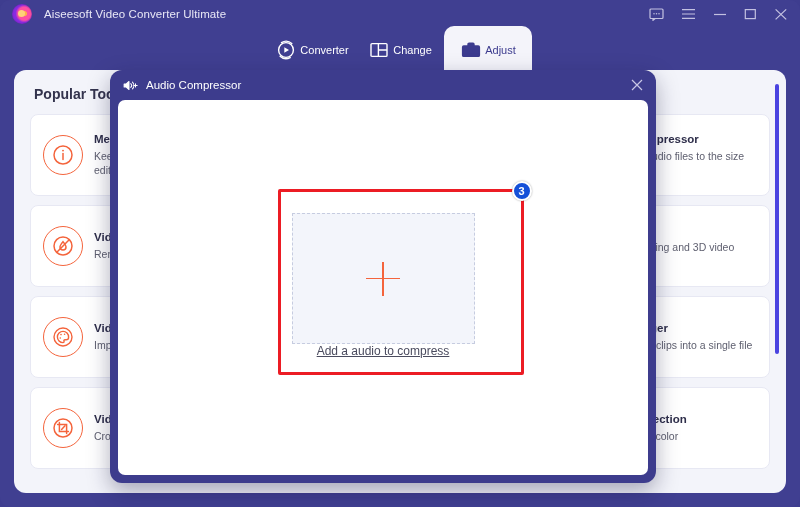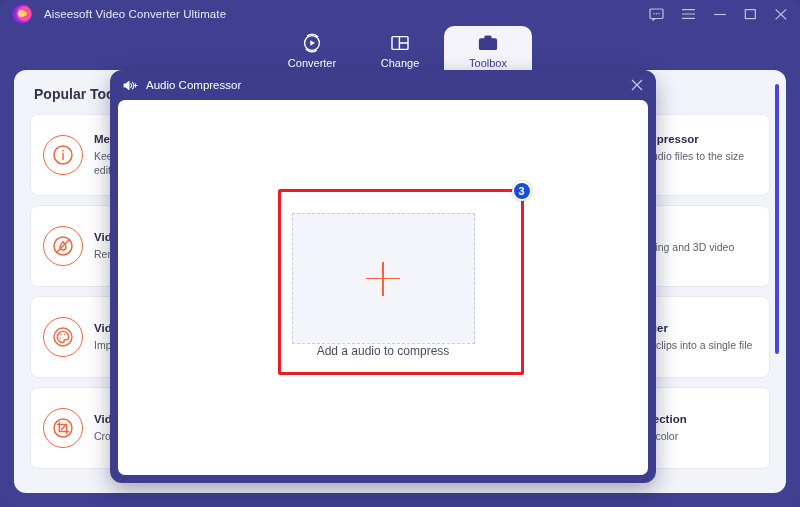--- a/index.html
+++ b/index.html
@@ -47,21 +47,21 @@
   .win-ctrls .wc { color: #cfcde8; opacity: .92; line-height: 0; cursor: default; }
 
   
   .tabs {
     position: absolute; top: 26px; left: 0; width: 800px; height: 48px;
     display: flex; align-items: flex-end; justify-content: center;
     gap: 0; z-index: 5;
   }
   .tab {
     width: 88px; height: 48px;
-    display: flex; flex-direction: column; align-items: center; justify-content: center;
+    display: flex; flex-direction: row; align-items: center; justify-content: center;
     color: #ffffff; font-size: 11px; gap: 3px;
     border-radius: 10px 10px 0 0;
   }
   .tab .ticon { height: 22px; display:flex; align-items:center; }
   .tab.active { background: #f4f4fa; color: #3c3b8e; }
   .tab.active .ticon svg { stroke: #3c3b8e; fill: #3c3b8e; }
 
   
   .page {
     position: absolute; left: 14px; top: 70px;
@@ -161,20 +161,21 @@
     margin: 10px auto 0 auto;
   }
   .plus { position: relative; width: 34px; height: 34px; }
   .plus::before, .plus::after {
     content: ""; position: absolute; background: #f4643c;
   }
   .plus::before { left: 16px; top: 0; width: 1.8px; height: 34px; }
   .plus::after  { top: 16px; left: 0; height: 1.8px; width: 34px; }
   .dz-caption {
     text-align: center; font-size: 12px; color: #4a4b5e;
+    text-decoration: underline;
   }
 </style>
 </head>
 <body>
 
 <div class="app">
 
   <div class="titlebar">
     <div class="logo"></div>
     <div class="app-title">Aiseesoft Video Converter Ultimate</div>
@@ -238,21 +239,21 @@
     </div>
 
     <div class="tab active">
       <span class="ticon">
         <svg width="22" height="22" viewBox="0 0 22 22" fill="none" stroke="#3c3b8e" stroke-width="1.4">
           <rect x="2.6" y="7" width="16.8" height="10.4" rx="1.2"></rect>
           <path d="M8 7 V5.2 a1 1 0 0 1 1-1 h4 a1 1 0 0 1 1 1 V7"></path>
           <rect x="8.6" y="10.3" width="4.8" height="3.4" rx=".6" fill="#3c3b8e"></rect>
         </svg>
       </span>
-      <span>Toolbox</span>
+      <span>Adjust</span>
     </div>
   </div>
 
   <div class="page">
     <div class="page-title">Popular Tools</div>
 
     <div class="cards">
 
       <div class="card">
         <div class="card-icon">

